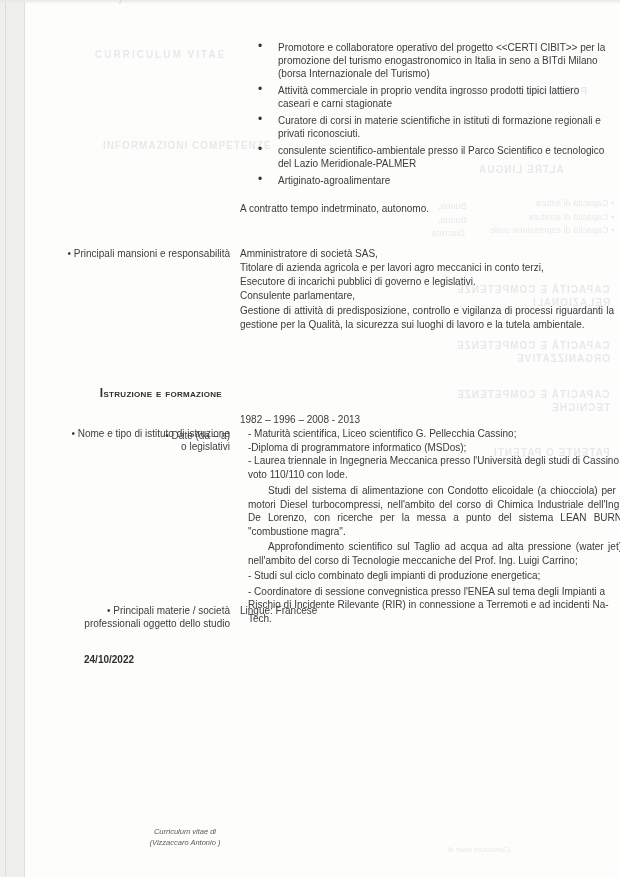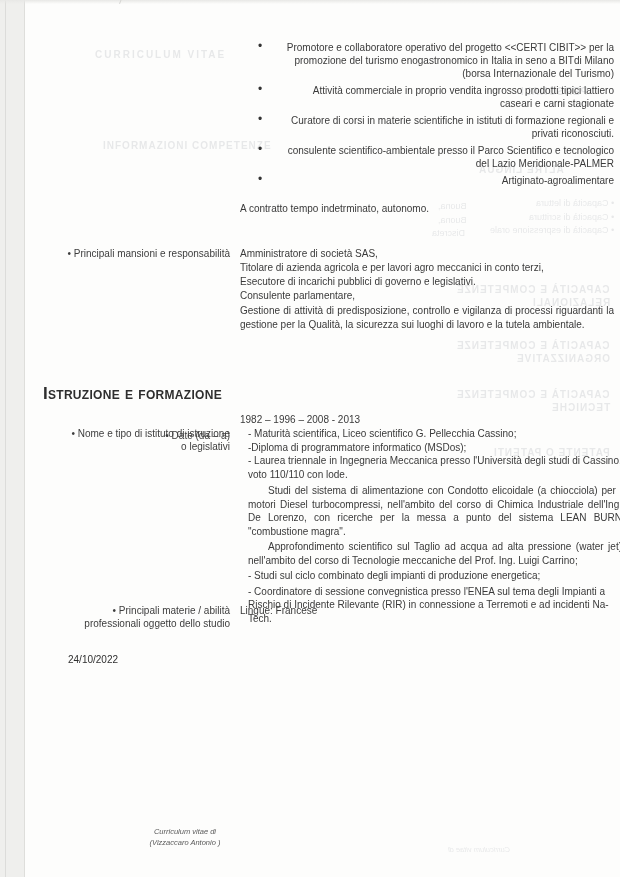--- a/index.html
+++ b/index.html
@@ -18,32 +18,32 @@
   .scan-left-line{position:absolute;left:5px;top:0;width:1px;height:877px;background:#dcdcda;}
   .scan-top-shade{position:absolute;left:0;top:0;width:620px;height:4px;background:linear-gradient(#e8e8e6,rgba(255,255,255,0));}
   .corner-line{position:absolute;left:28px;top:4px;width:92px;height:1px;background:#d6d6d3;transform:rotate(111deg);transform-origin:100% 0;}
   .ghost{position:absolute;color:rgba(85,92,110,0.13);pointer-events:none;white-space:nowrap;}
   .ghost.mirror{transform:scaleX(-1);}
   .ghost.caps{font-weight:bold;letter-spacing:2px;font-size:10px;}
   .ghost.small{font-size:9px;}
   
   .label{position:absolute;left:0;width:230px;text-align:right;color:#3d3d3d;}
   .value{position:absolute;left:240px;width:374px;}
-  .heading{position:absolute;left:0;width:222px;text-align:right;font-weight:bold;font-size:17px;font-variant:small-caps;letter-spacing:0.3px;color:#2e2e2e;}
+  .heading{position:absolute;left:0;width:222px;text-align:right;font-weight:bold;font-size:12px;font-variant:small-caps;letter-spacing:0.3px;color:#2e2e2e;}
   ul.bullets{position:absolute;left:250px;top:41px;width:364px;margin:0;padding:0;list-style:none;}
-  ul.bullets li{position:relative;padding-left:28px;margin-bottom:4px;text-align:right;}
+  ul.bullets li{position:relative;padding-left:28px;margin-bottom:4px;}
   ul.bullets li::before{content:"\2022";position:absolute;left:8px;top:-1px;font-size:12px;color:#333;}
   .line{margin:0;}
   .mans-line{line-height:14px;}
   .just{text-align:justify;}
   .indent{text-indent:20px;}
   .edu-par{margin:0 0 0 0;line-height:13.5px;}
   .gap2{margin-top:2px;}
   .gap3{margin-top:3px;}
-  .datestamp{position:absolute;left:68px;top:653px;font-weight:normal;color:#2f2f2f;}
+  .datestamp{position:absolute;left:84px;top:653px;font-weight:bold;color:#2f2f2f;}
   .footer{position:absolute;left:118px;top:826px;width:134px;text-align:center;font-style:italic;font-size:7.5px;line-height:11px;color:#5a5a5a;}
 </style>
 </head>
 <body>
 
 <div class="page">
 
   <div class="scan-left-band"></div>
   <div class="scan-left-line"></div>
   <div class="scan-top-shade"></div>
@@ -100,21 +100,21 @@
     <div class="edu-par">- Maturità scientifica, Liceo scientifico G. Pellecchia Cassino;</div>
     <div class="edu-par">-Diploma di programmatore informatico (MSDos);</div>
     <div class="edu-par">- Laurea triennale in Ingegneria Meccanica  presso l'Università degli studi di Cassino, voto 110/110 con lode.</div>
     <p class="edu-par just indent gap3">Studi del sistema di alimentazione con Condotto elicoidale (a chiocciola) per i motori Diesel turbocompressi, nell'ambito del corso di Chimica Industriale dell'Ing. De Lorenzo, con ricerche per la messa a punto del sistema LEAN BURN  "combustione magra".</p>
     <p class="edu-par just indent gap2">Approfondimento scientifico sul Taglio ad acqua ad alta pressione (water jet) nell'ambito del corso di Tecnologie meccaniche del Prof. Ing. Luigi Carrino;</p>
     <div class="edu-par gap2">- Studi sul ciclo combinato degli impianti di produzione energetica;</div>
     <p class="edu-par gap2">-  Coordinatore di sessione convegnistica presso l'ENEA  sul tema degli Impianti a Rischio di Incidente Rilevante (RIR) in connessione a Terremoti e ad incidenti Na-Tech.</p>
   </div>
 
   <div class="label" style="top:604px;">
-    <div class="line">• Principali materie / abilità</div>
+    <div class="line">• Principali materie / società</div>
     <div class="line">professionali oggetto dello studio</div>
   </div>
   <div class="value" style="top:604px;">Lingue: Francese</div>
 
   <div class="datestamp">24/10/2022</div>
 
   <div class="footer">
     <div class="line">Curriculum vitae di</div>
     <div class="line">(Vizzaccaro Antonio )</div>
   </div>

